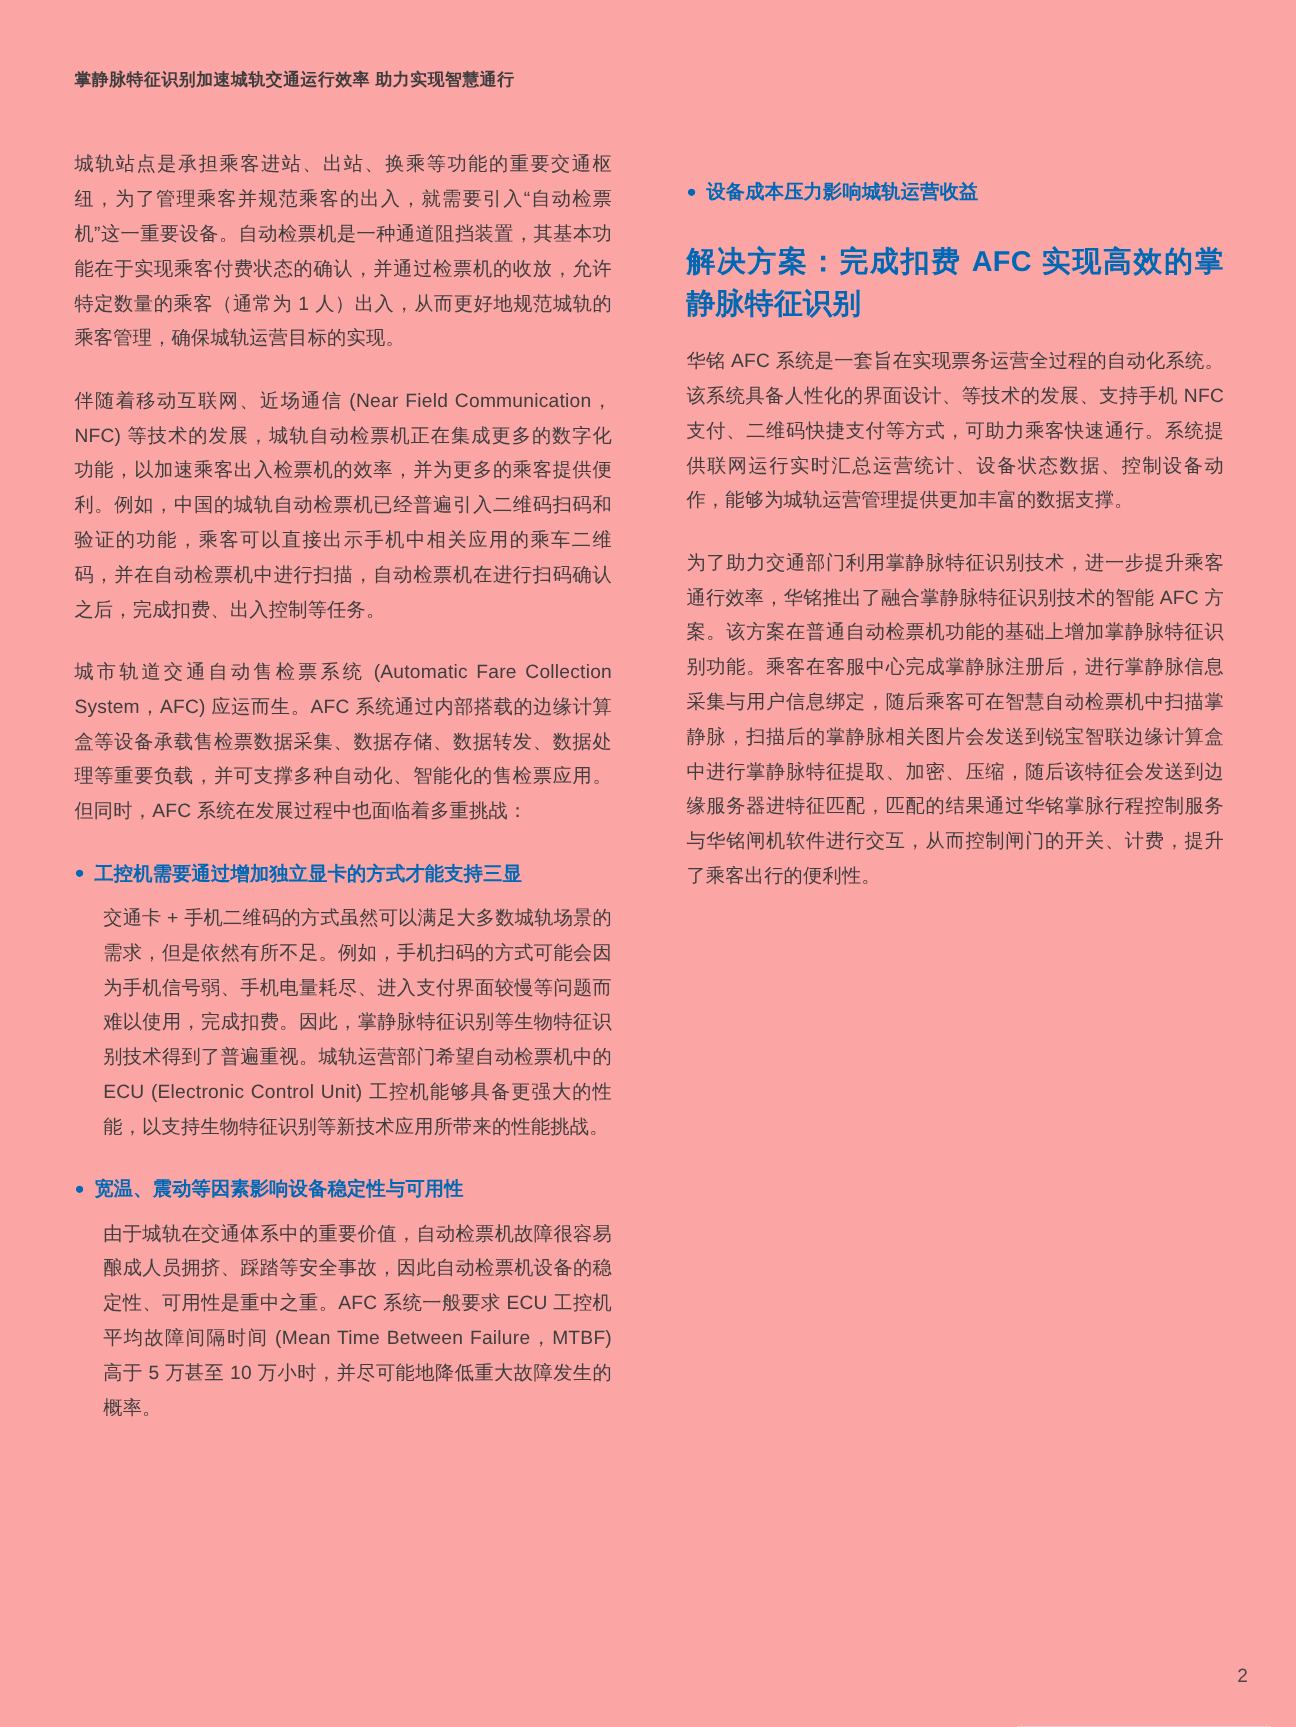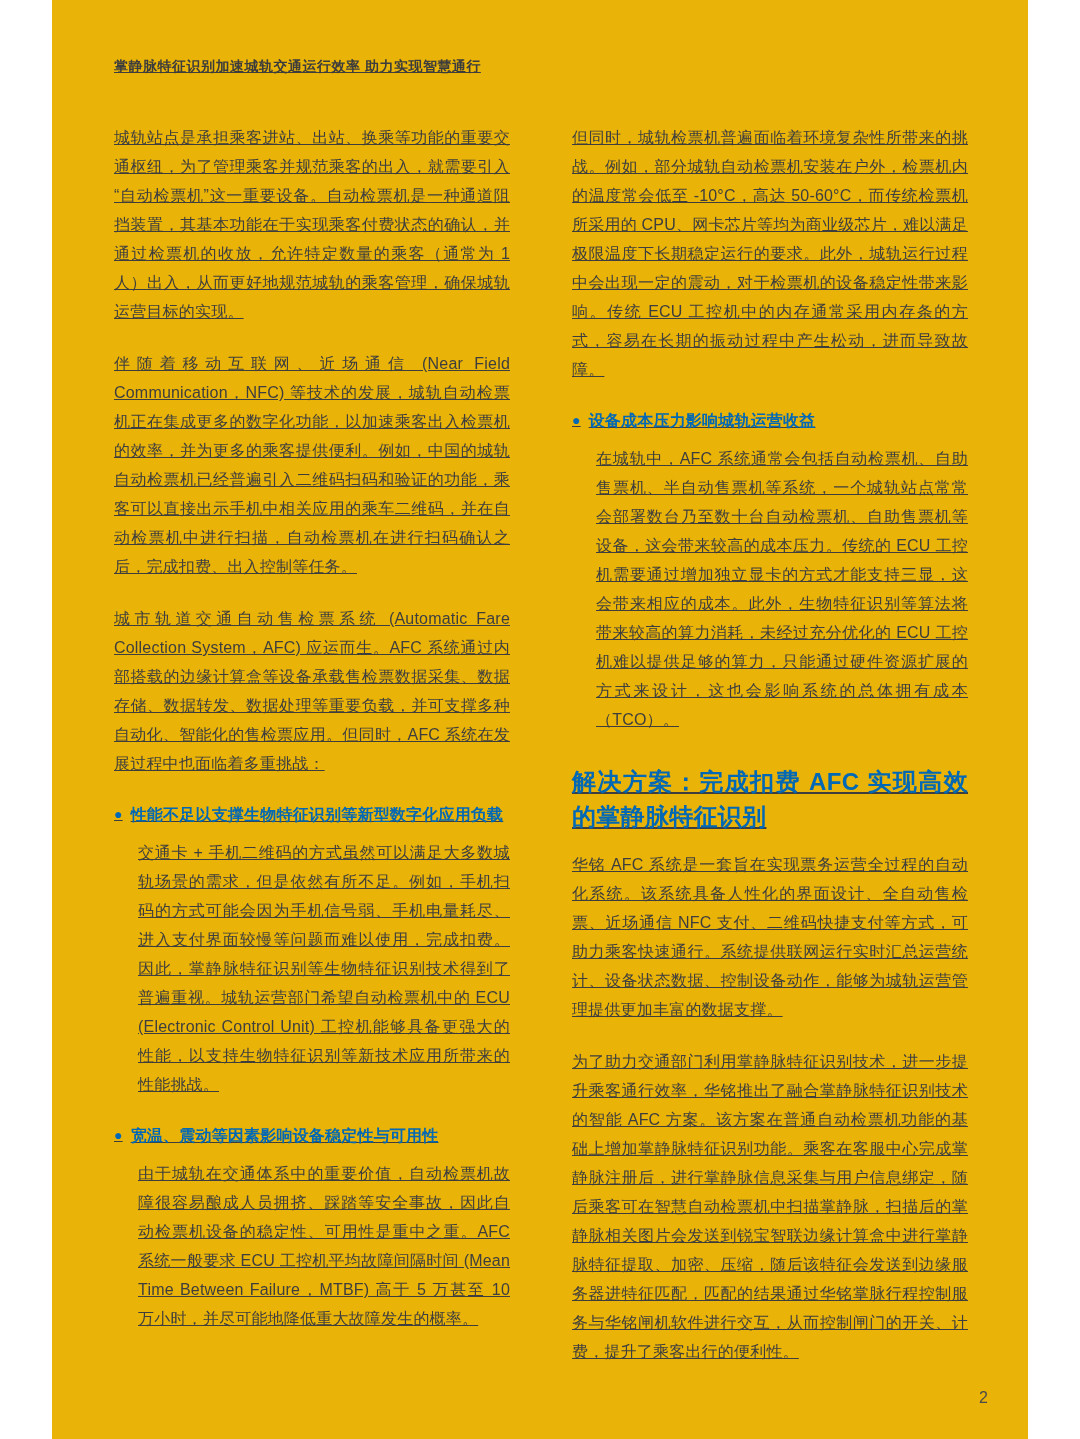--- a/index.html
+++ b/index.html
@@ -3,28 +3,27 @@
 <meta charset="utf-8">
 <style>
   html, body { margin: 0; padding: 0; background: #ffffff; }
   body {
     font-family: "Liberation Sans", "DejaVu Sans", sans-serif;
     color: #3e3e3e;
     -webkit-font-smoothing: antialiased;
   }
   .page {
     position: relative;
-    width: 976px;
+    width: 1080px;
     height: 1439px;
     margin: 0 auto;
-    background: #eab308;
+    background: #fca5a5;
     box-sizing: border-box;
     padding: 58px 60px 0 62px;
     overflow: hidden;
-    text-decoration: underline;
   }
   .doc-header {
     font-size: 14px;
     font-weight: bold;
     color: #3c3c3c;
     letter-spacing: 0.5px;
     margin-bottom: 47px;
   }
   .columns {
     display: flex;
@@ -87,43 +86,41 @@
 
   <div class="columns">
 
     <div class="col">
       <p class="para">城轨站点是承担乘客进站、出站、换乘等功能的重要交通枢纽，为了管理乘客并规范乘客的出入，就需要引入“自动检票机”这一重要设备。自动检票机是一种通道阻挡装置，其基本功能在于实现乘客付费状态的确认，并通过检票机的收放，允许特定数量的乘客（通常为 1 人）出入，从而更好地规范城轨的乘客管理，确保城轨运营目标的实现。</p>
       <p class="para">伴随着移动互联网、近场通信 (Near Field Communication，NFC) 等技术的发展，城轨自动检票机正在集成更多的数字化功能，以加速乘客出入检票机的效率，并为更多的乘客提供便利。例如，中国的城轨自动检票机已经普遍引入二维码扫码和验证的功能，乘客可以直接出示手机中相关应用的乘车二维码，并在自动检票机中进行扫描，自动检票机在进行扫码确认之后，完成扣费、出入控制等任务。</p>
       <p class="para">城市轨道交通自动售检票系统 (Automatic Fare Collection System，AFC) 应运而生。AFC 系统通过内部搭载的边缘计算盒等设备承载售检票数据采集、数据存储、数据转发、数据处理等重要负载，并可支撑多种自动化、智能化的售检票应用。但同时，AFC 系统在发展过程中也面临着多重挑战：</p>
 
       <div class="bullet-head">
         <span class="bullet-dot">●</span>
-        <span>性能不足以支撑生物特征识别等新型数字化应用负载</span>
+        <span>工控机需要通过增加独立显卡的方式才能支持三显</span>
       </div>
       <p class="para bullet-body">交通卡 + 手机二维码的方式虽然可以满足大多数城轨场景的需求，但是依然有所不足。例如，手机扫码的方式可能会因为手机信号弱、手机电量耗尽、进入支付界面较慢等问题而难以使用，完成扣费。因此，掌静脉特征识别等生物特征识别技术得到了普遍重视。城轨运营部门希望自动检票机中的 ECU (Electronic Control Unit) 工控机能够具备更强大的性能，以支持生物特征识别等新技术应用所带来的性能挑战。</p>
 
       <div class="bullet-head">
         <span class="bullet-dot">●</span>
         <span>宽温、震动等因素影响设备稳定性与可用性</span>
       </div>
       <p class="para bullet-body">由于城轨在交通体系中的重要价值，自动检票机故障很容易酿成人员拥挤、踩踏等安全事故，因此自动检票机设备的稳定性、可用性是重中之重。AFC 系统一般要求 ECU 工控机平均故障间隔时间 (Mean Time Between Failure，MTBF) 高于 5 万甚至 10 万小时，并尽可能地降低重大故障发生的概率。</p>
     </div>
 
     <div class="col">
-      <p class="para">但同时，城轨检票机普遍面临着环境复杂性所带来的挑战。例如，部分城轨自动检票机安装在户外，检票机内的温度常会低至 -10°C，高达 50-60°C，而传统检票机所采用的 CPU、网卡芯片等均为商业级芯片，难以满足极限温度下长期稳定运行的要求。此外，城轨运行过程中会出现一定的震动，对于检票机的设备稳定性带来影响。传统 ECU 工控机中的内存通常采用内存条的方式，容易在长期的振动过程中产生松动，进而导致故障。</p>
 
       <div class="bullet-head">
         <span class="bullet-dot">●</span>
         <span>设备成本压力影响城轨运营收益</span>
       </div>
-      <p class="para bullet-body">在城轨中，AFC 系统通常会包括自动检票机、自助售票机、半自动售票机等系统，一个城轨站点常常会部署数台乃至数十台自动检票机、自助售票机等设备，这会带来较高的成本压力。传统的 ECU 工控机需要通过增加独立显卡的方式才能支持三显，这会带来相应的成本。此外，生物特征识别等算法将带来较高的算力消耗，未经过充分优化的 ECU 工控机难以提供足够的算力，只能通过硬件资源扩展的方式来设计，这也会影响系统的总体拥有成本（TCO）。</p>
 
       <h2 class="section-heading">解决方案：完成扣费 AFC 实现高效的掌静脉特征识别</h2>
 
-      <p class="para">华铭 AFC 系统是一套旨在实现票务运营全过程的自动化系统。该系统具备人性化的界面设计、全自动售检票、近场通信 NFC 支付、二维码快捷支付等方式，可助力乘客快速通行。系统提供联网运行实时汇总运营统计、设备状态数据、控制设备动作，能够为城轨运营管理提供更加丰富的数据支撑。</p>
+      <p class="para">华铭 AFC 系统是一套旨在实现票务运营全过程的自动化系统。该系统具备人性化的界面设计、等技术的发展、支持手机 NFC 支付、二维码快捷支付等方式，可助力乘客快速通行。系统提供联网运行实时汇总运营统计、设备状态数据、控制设备动作，能够为城轨运营管理提供更加丰富的数据支撑。</p>
       <p class="para">为了助力交通部门利用掌静脉特征识别技术，进一步提升乘客通行效率，华铭推出了融合掌静脉特征识别技术的智能 AFC 方案。该方案在普通自动检票机功能的基础上增加掌静脉特征识别功能。乘客在客服中心完成掌静脉注册后，进行掌静脉信息采集与用户信息绑定，随后乘客可在智慧自动检票机中扫描掌静脉，扫描后的掌静脉相关图片会发送到锐宝智联边缘计算盒中进行掌静脉特征提取、加密、压缩，随后该特征会发送到边缘服务器进特征匹配，匹配的结果通过华铭掌脉行程控制服务与华铭闸机软件进行交互，从而控制闸门的开关、计费，提升了乘客出行的便利性。</p>
     </div>
 
   </div>
 
   <div class="page-number">2</div>
 
 </div>
 
 </body></html>

